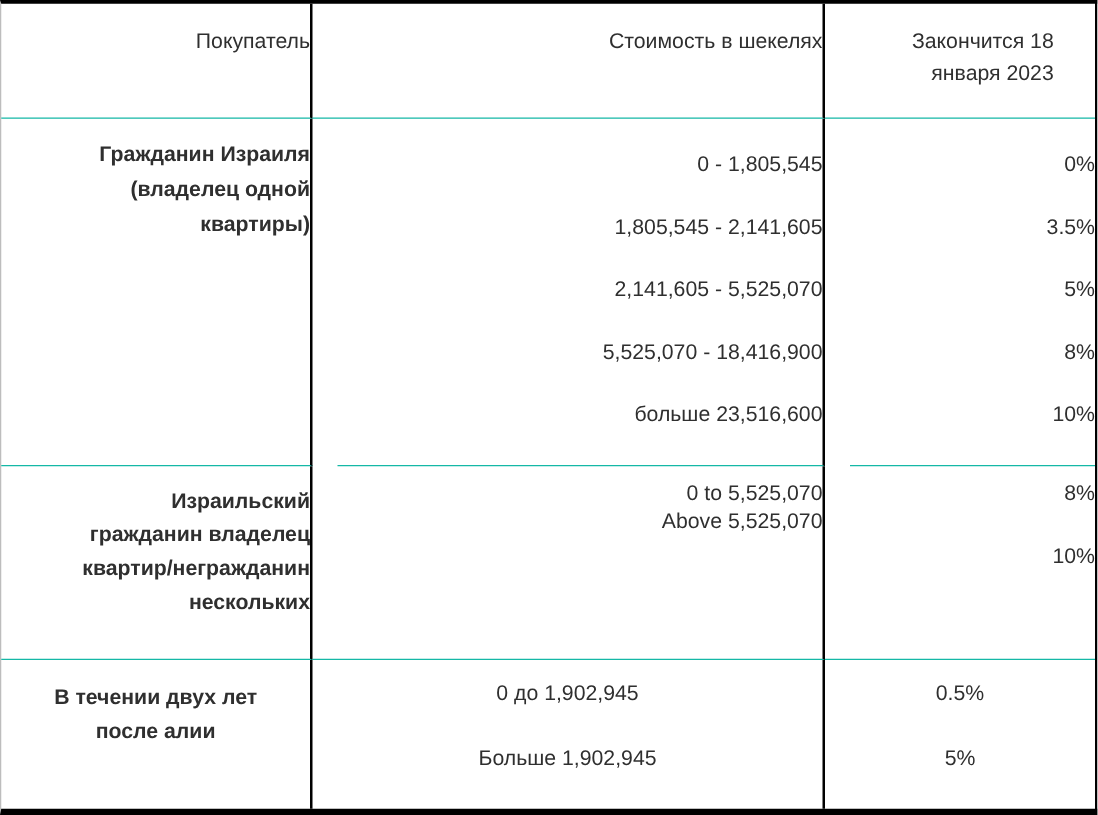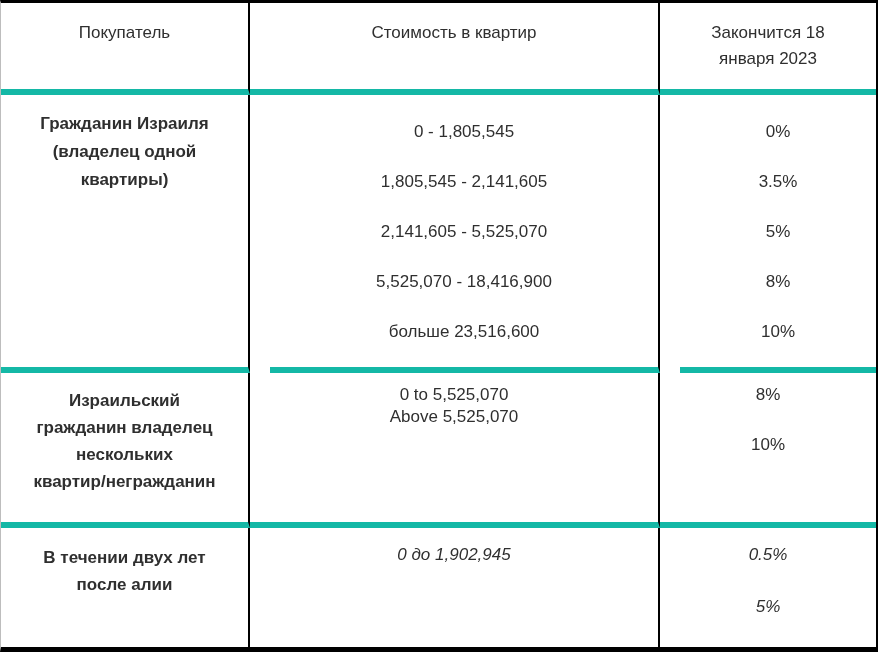--- a/index.html
+++ b/index.html
@@ -27,21 +27,21 @@
     grid-template-columns: 249px 410px 1fr;
     grid-template-rows: 92px 278px 155px 1fr;
     background: #ffffff;
   }
   .cell {
     box-sizing: border-box;
     text-align: center;
     overflow: hidden;
   }
   .cell.col-1, .cell.col-2 { border-right: 2px solid #000; }
-  .cell.rhdr, .cell.r1, .cell.r2 { border-bottom: 6px solid #14b8a6; }
+  .cell.rhdr, .cell.r1, .cell.r2 { border-bottom: 1px solid #14b8a6; text-align: right; }
 
   
   .rhdr { padding-top: 17px; line-height: 26px; }
   .hdr-wrap3 { max-width: 150px; margin: 0 auto; }
 
   
   .r1.buyer { padding-top: 15px; }
   .buyer .line { font-weight: bold; }
   .r1.buyer .line { line-height: 28px; }
   .r1.vals { padding-top: 12px; margin-left: 20px; }
@@ -50,34 +50,34 @@
   
   .r2.buyer { padding-top: 14px; }
   .r2.buyer .line { line-height: 27px; }
   .r2.vals { padding-top: 11px; }
   .r2.vals .line { line-height: 22px; }
   .r2.rates .line + .line { margin-top: 28px; }
 
   
   .r3.buyer { padding-top: 16px; }
   .r3.buyer .line { line-height: 27px; }
-  .r3.vals { padding-top: 16px; font-style: italic; }
+  .r3.vals { padding-top: 16px; }
   .r3.vals .line { line-height: 21px; }
   .r3.vals .line + .line { margin-top: 31px; }
 </style>
 </head>
 <body>
 
 <div class="table-frame">
 
   <div class="cell col-1 rhdr">
     <div class="line">Покупатель</div>
   </div>
   <div class="cell col-2 rhdr">
-    <div class="line">Стоимость в квартир</div>
+    <div class="line">Стоимость в шекелях</div>
   </div>
   <div class="cell col-3 rhdr">
     <div class="hdr-wrap3">Закончится 18 января 2023</div>
   </div>
 
   <div class="cell col-1 r1 buyer">
     <div class="line">Гражданин Израиля</div>
     <div class="line">(владелец одной</div>
     <div class="line">квартиры)</div>
   </div>
@@ -92,37 +92,38 @@
     <div class="line">0%</div>
     <div class="line">3.5%</div>
     <div class="line">5%</div>
     <div class="line">8%</div>
     <div class="line">10%</div>
   </div>
 
   <div class="cell col-1 r2 buyer">
     <div class="line">Израильский</div>
     <div class="line">гражданин владелец</div>
+    <div class="line">квартир/негражданин</div>
     <div class="line">нескольких</div>
-    <div class="line">квартир/негражданин</div>
   </div>
   <div class="cell col-2 r2 vals ranges">
     <div class="line">0 to 5,525,070</div>
     <div class="line">Above 5,525,070</div>
   </div>
   <div class="cell col-3 r2 vals rates">
     <div class="line">8%</div>
     <div class="line">10%</div>
   </div>
 
   <div class="cell col-1 r3 buyer">
     <div class="line">В течении двух лет</div>
     <div class="line">после алии</div>
   </div>
   <div class="cell col-2 r3 vals ranges">
     <div class="line">0 до 1,902,945</div>
+    <div class="line">Больше 1,902,945</div>
   </div>
   <div class="cell col-3 r3 vals rates">
     <div class="line">0.5%</div>
     <div class="line">5%</div>
   </div>
 
 </div>
 
 </body></html>

